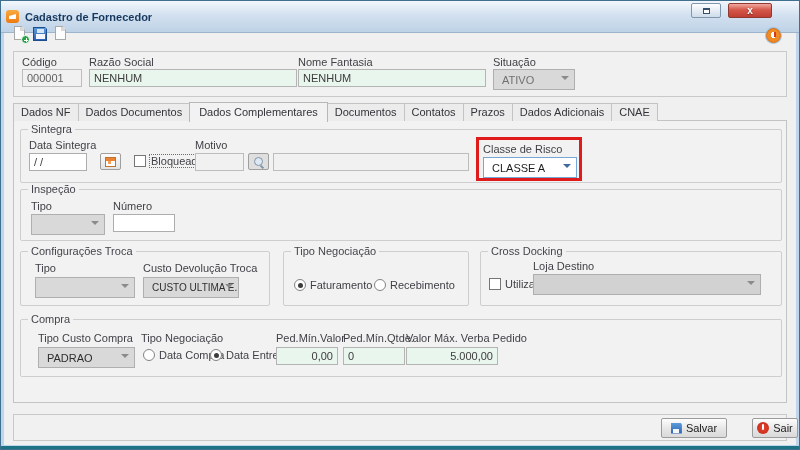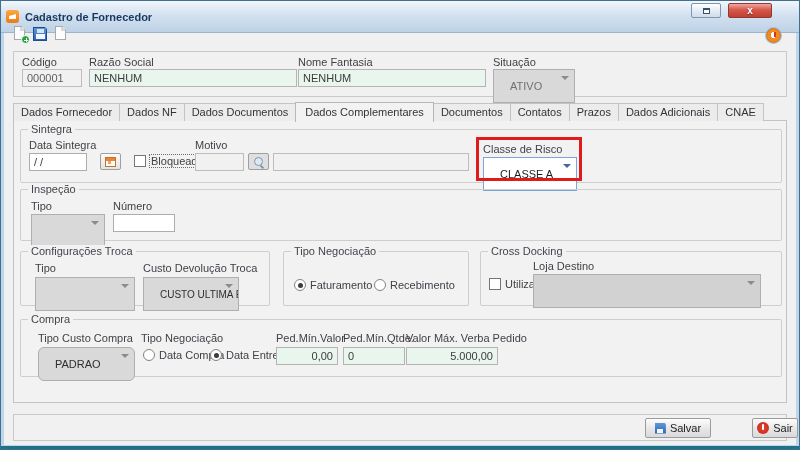--- a/index.html
+++ b/index.html
@@ -48,22 +48,22 @@
     background:radial-gradient(circle at 50% 45%,#fff 0 30%,#f08a25 31% 100%);
     border:1px solid #d06a10;box-shadow:0 0 0 1px #9fc4e2;}
   .timer::after{content:"";position:absolute;left:6.5px;top:3px;width:2px;height:5px;background:#d23b1f;}
   
   .lbl{position:absolute;white-space:nowrap;color:#3f3f46;}
   .field{position:absolute;height:17px;border:1px solid #adadad;background:#fff;
     display:flex;align-items:center;padding:8px 4px;overflow:hidden;white-space:nowrap;}
   .field.green{background:#e9f6ee;border-color:#b4b4b4;}
   .field.gray{background:#f1f1f1;border-color:#bdbdbd;color:#5f5f5f;}
   .field.right{justify-content:flex-end;}
-  .dd{position:absolute;height:34px;border:1px solid #afafaf;background:#d9d9d9;color:#707070;
-    display:flex;align-items:center;padding:0 16px 0 16px;overflow:hidden;white-space:nowrap;}
+  .dd{position:absolute;height:21px;border:1px solid #afafaf;background:#d9d9d9;color:#707070;
+    display:flex;align-items:center;padding:0 16px 0 8px;overflow:hidden;white-space:nowrap;}
   .dd .chev{position:absolute;right:5px;top:6px;width:0;height:0;
     border-left:4px solid transparent;border-right:4px solid transparent;border-top:4px solid #8b8b8b;}
   .dd.enabled{background:#fff;border-color:#78a7d7;color:#1e1e1e;}
   .dd.enabled .chev{border-top-color:#3e6a9e;}
   .dd.darktext{color:#2e2e2e;}
   .group{position:absolute;border:1px solid #cecece;border-radius:2px;}
   .group>.legend{position:absolute;top:-7px;left:7px;background:#f0f0f0;padding:0 3px;color:#44444c;}
   .chk{position:absolute;width:12px;height:12px;background:#fff;border:1px solid #767676;}
   .radio{position:absolute;display:flex;align-items:center;gap:4px;white-space:nowrap;color:#3f3f46;}
   .radio .ring{width:12px;height:12px;border-radius:50%;border:1px solid #838383;background:#fff;position:relative;flex:0 0 auto;}
@@ -138,21 +138,20 @@
   <div class="field green" style="left:297px;top:68px;width:188px;">
       <span>NENHUM</span>
     </div>
   <div class="lbl" style="left:492px;top:55px;">Situação</div>
   <div class="dd" style="left:492px;top:68px;width:82px;">
     <span>ATIVO</span>
       <span class="chev"></span>
   </div>
 
   <div class="tabs">
-    <div class="tab">Dados Fornecedor</div>
     <div class="tab">Dados NF</div>
     <div class="tab">Dados Documentos</div>
     <div class="tab active">Dados Complementares</div>
     <div class="tab">Documentos</div>
     <div class="tab">Contatos</div>
     <div class="tab">Prazos</div>
     <div class="tab">Dados Adicionais</div>
     <div class="tab">CNAE</div>
   </div>
 
@@ -231,21 +230,21 @@
       <div class="lbl" style="left:24px;top:26px;">Utiliza</div>
       <div class="dd" style="left:52px;top:22px;width:228px;background:#d2d2d2;">
         <span></span>
           <span class="chev"></span>
       </div>
     </div>
 
     <div class="group" style="left:6px;top:198px;width:762px;height:58px;">
       <span class="legend">Compra</span>
       <div class="lbl" style="left:17px;top:12px;">Tipo Custo Compra</div>
-      <div class="dd darktext" style="left:17px;top:27px;width:97px;border-radius:6px;">
+      <div class="dd darktext" style="left:17px;top:27px;width:97px;">
         <span>PADRAO</span>
           <span class="chev"></span>
       </div>
       <div class="lbl" style="left:120px;top:12px;">Tipo Negociação</div>
       <div class="radio" style="left:122px;top:29px;">
         <span class="ring"></span>
         <span>Data Compra</span>
       </div>
       <div class="radio sel" style="left:189px;top:29px;">
         <span class="ring"></span>
@@ -260,21 +259,21 @@
           <span>0</span>
         </div>
       <div class="lbl" style="left:385px;top:12px;">Valor Máx. Verba Pedido</div>
       <div class="field green right" style="left:385px;top:27px;width:92px;">
           <span>5.000,00</span>
         </div>
     </div>
   </div>
 
   <div class="footer">
-    <div class="btn" style="left:631px;width:66px;">
+    <div class="btn" style="left:647px;width:66px;">
       <span class="floppy-s"></span>
       <span>Salvar</span>
     </div>
     <div class="btn" style="left:738px;width:46px;">
       <span class="power"></span>
       <span>Sair</span>
     </div>
   </div>
 
   <div class="bottom-edge"></div>

